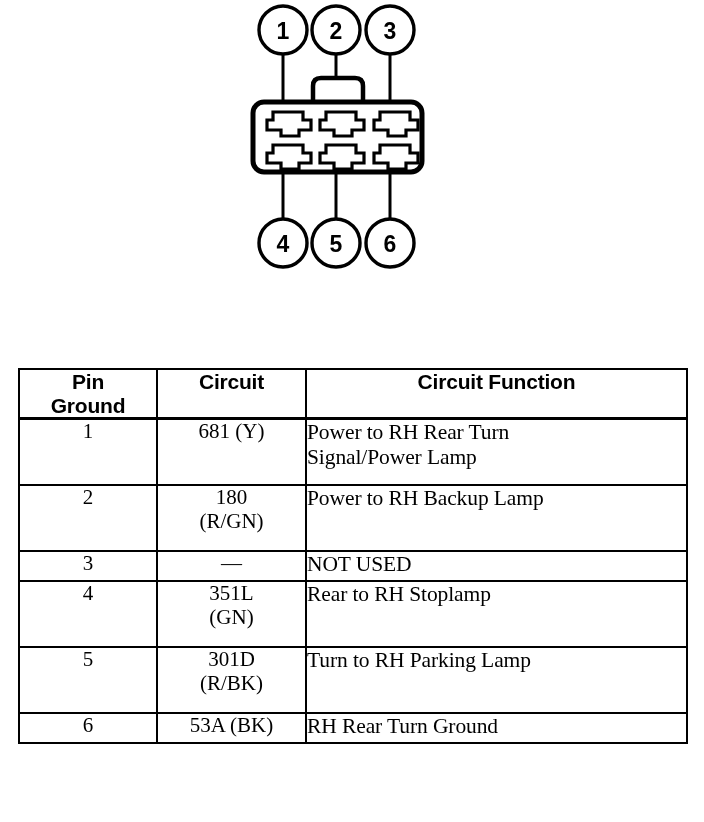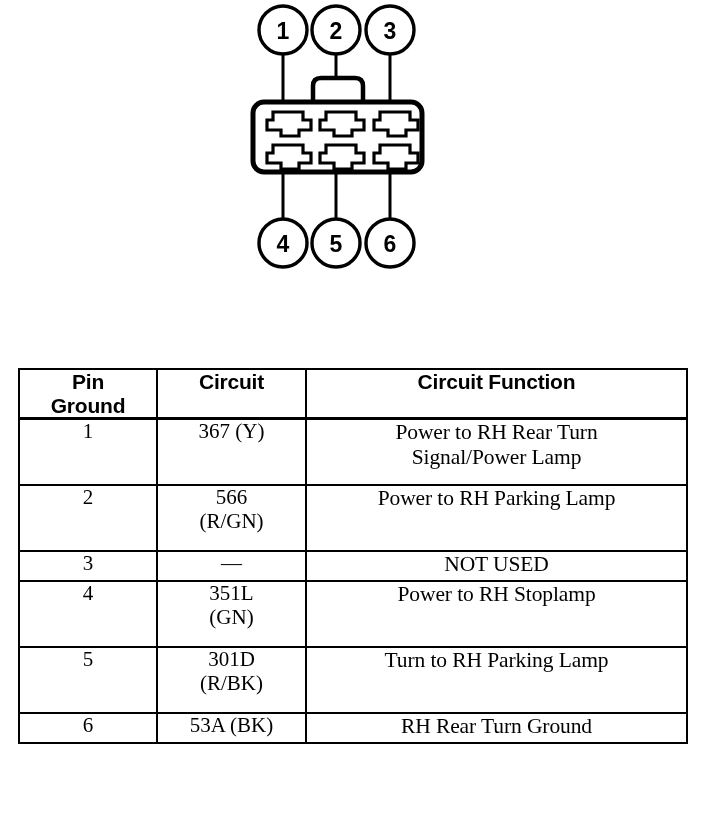--- a/index.html
+++ b/index.html
@@ -76,21 +76,21 @@
   .hd-fn { padding-top: 26px; }
 
   .cell-pin,
   .cell-ckt {
     text-align: center;
     font-size: 21px;
     line-height: 1.12;
     padding: 7px 4px 8px 4px;
   }
   .cell-fn {
-    text-align: center;
+    text-align: left;
     font-size: 21.5px;
     line-height: 1.14;
     padding: 6px 0 8px 9px;
     letter-spacing: -0.1px;
   }
   .row-tall .cell-pin,
   .row-tall .cell-ckt,
   .row-tall .cell-fn { height: 64px; }
   .row-short .cell-pin,
   .row-short .cell-ckt,
@@ -170,37 +170,37 @@
         </th>
         <th class="hd hd-fn">Circuit</th>
         <th class="hd hd-fn">Circuit Function</th>
       </tr>
     </thead>
     <tbody>
 
       <tr class="row-tall">
         <td class="cell-pin">1</td>
         <td class="cell-ckt">
-          <span>367 (Y)</span>
+          <span>681 (Y)</span>
           <span class="ckt-l2"></span>
         </td>
         <td class="cell-fn">
           <span>Power to RH Rear Turn</span><br>
           <span>Signal/Power Lamp</span>
         </td>
       </tr>
 
       <tr class="row-tall">
         <td class="cell-pin">2</td>
         <td class="cell-ckt">
-          <span>566</span>
+          <span>180</span>
           <span class="ckt-l2">(R/GN)</span>
         </td>
         <td class="cell-fn">
-          <span>Power to RH Parking Lamp</span><br>
+          <span>Power to RH Backup Lamp</span><br>
           <span></span>
         </td>
       </tr>
 
       <tr class="row-short">
         <td class="cell-pin">3</td>
         <td class="cell-ckt">
           <span>—</span>
           <span class="ckt-l2"></span>
         </td>
@@ -209,21 +209,21 @@
         </td>
       </tr>
 
       <tr class="row-tall">
         <td class="cell-pin">4</td>
         <td class="cell-ckt">
           <span>351L</span>
           <span class="ckt-l2">(GN)</span>
         </td>
         <td class="cell-fn">
-          <span>Power to RH Stoplamp</span><br>
+          <span>Rear to RH Stoplamp</span><br>
           <span></span>
         </td>
       </tr>
 
       <tr class="row-tall">
         <td class="cell-pin">5</td>
         <td class="cell-ckt">
           <span>301D</span>
           <span class="ckt-l2">(R/BK)</span>
         </td>

